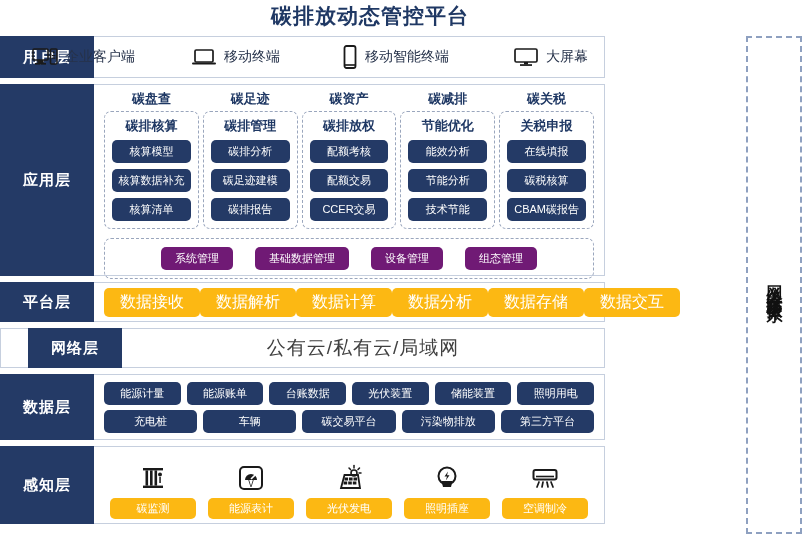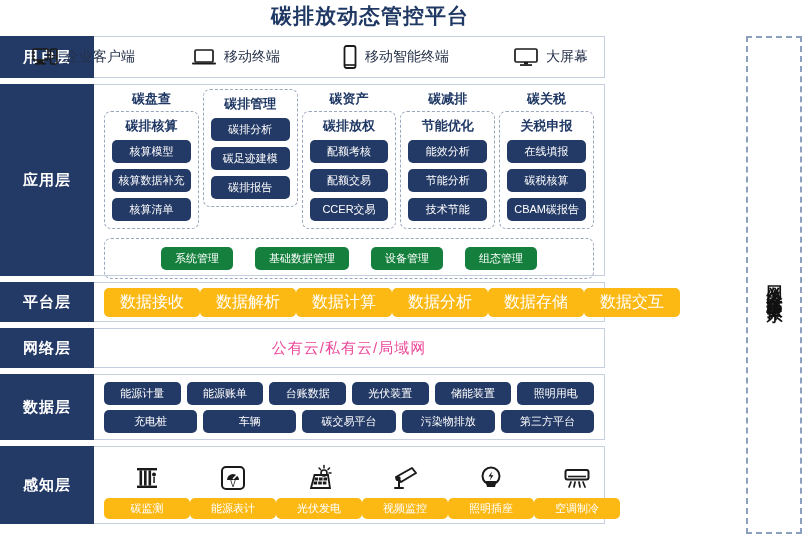--- a/index.html
+++ b/index.html
@@ -49,21 +49,21 @@
     align-items:center;
     padding:6px 8px;
     box-sizing:border-box;
     min-width:0;
   }
 
   
   .row-user   { height:42px; }
   .row-app    { height:192px; }
   .row-plat   { height:40px; }
-  .row-net    { height:40px; }
+  .row-net    { height:40px;padding-left:28px; }
   .row-data   { height:66px; }
   .row-sense  { height:78px; }
 
   
   .user-body{justify-content:flex-end;gap:8px;}
   .user-item{
     display:flex;align-items:center;
     font-size:14px;color:#26324a;
     margin-right:8px;
   }
@@ -106,38 +106,38 @@
     margin-top:9px;
     border:1px dashed #9aa6bd;
     border-radius:7px;
     padding:8px 10px;
     display:flex;
     justify-content:center;
     gap:22px;
     box-sizing:border-box;
   }
   .pill-wide{
-    background:#15803d;color:#fff;font-size:11px;
+    background:#701a75;color:#fff;font-size:11px;
     border-radius:5px;padding:4px 14px;white-space:nowrap;
   }
 
   
   .plat-body{justify-content:space-around;padding:0 10px;}
   .badge{
     background:#fcb813;
     color:#ffffff;
     font-size:16px;
     border-radius:5px;
     padding:4px 16px;
     white-space:nowrap;
   }
 
   
   .net-body{justify-content:center;}
-  .net-text{font-size:15px;color:#ec4899;letter-spacing:1px;}
+  .net-text{font-size:19px;color:#404040;letter-spacing:1px;}
 
   
   .data-body{flex-direction:column;justify-content:center;padding:4px 10px;}
   .data-row{display:flex;justify-content:flex-end;width:100%;gap:6px;}
   .data-row:first-child{margin-bottom:5px;}
   .data-pill{
     flex:1 1 0;
     background:#243a66;color:#fff;font-size:11px;
     text-align:center;border-radius:5px;padding:4px 2px;
     white-space:nowrap;overflow:hidden;
@@ -246,20 +246,21 @@
             <div class="col-title">碳盘查</div>
             <div class="dash-box">
               <div class="box-title">碳排核算</div>
               <div class="pill">核算模型</div>
               <div class="pill">核算数据补充</div>
               <div class="pill">核算清单</div>
             </div>
           </div>
 
           <div class="app-col">
+            <div class="col-title">碳足迹</div>
             <div class="dash-box">
               <div class="box-title">碳排管理</div>
               <div class="pill">碳排分析</div>
               <div class="pill">碳足迹建模</div>
               <div class="pill">碳排报告</div>
             </div>
           </div>
 
           <div class="app-col">
             <div class="col-title">碳资产</div>
@@ -391,32 +392,20 @@
                   <rect x="19.5" y="14.5" width="3.6" height="3"></rect>
                   <rect x="9.6" y="18.5" width="3.6" height="3"></rect>
                   <rect x="14.2" y="18.5" width="3.6" height="3"></rect>
                   <rect x="18.8" y="18.5" width="3.6" height="3"></rect>
                 </g>
               </svg>
           </div>
           <div class="sense-badge">光伏发电</div>
         </div>
 
-        <div class="sense-item">
-          <div class="sense-ico">
-            <svg width="30" height="30" viewBox="0 0 30 30">
-                <path d="M6 14 L22 5 L26 10 L11 19 Z" fill="none" stroke="#1a1a1a" stroke-width="2" stroke-linejoin="round"></path>
-                <path d="M9 17 L9 21" stroke="#1a1a1a" stroke-width="2"></path>
-                <path d="M5 25 L13 25" stroke="#1a1a1a" stroke-width="2" stroke-linecap="round"></path>
-                <path d="M9 21 L9 25" stroke="#1a1a1a" stroke-width="2"></path>
-                <circle cx="8" cy="15.5" r="2.6" fill="#1a1a1a"></circle>
-              </svg>
-          </div>
-          <div class="sense-badge">视频监控</div>
-        </div>
 
         <div class="sense-item">
           <div class="sense-ico">
             <svg width="30" height="30" viewBox="0 0 30 30">
                 <circle cx="15" cy="13" r="8.5" fill="none" stroke="#1a1a1a" stroke-width="2"></circle>
                 <path d="M9.5 18 L11 24 L19 24 L20.5 18 Z" fill="#1a1a1a"></path>
                 <path d="M16 8.5 L12.5 13.5 L15 13.5 L13.8 17.5 L17.5 12.2 L15 12.2 Z" fill="#1a1a1a"></path>
               </svg>
           </div>
           <div class="sense-badge">照明插座</div>

